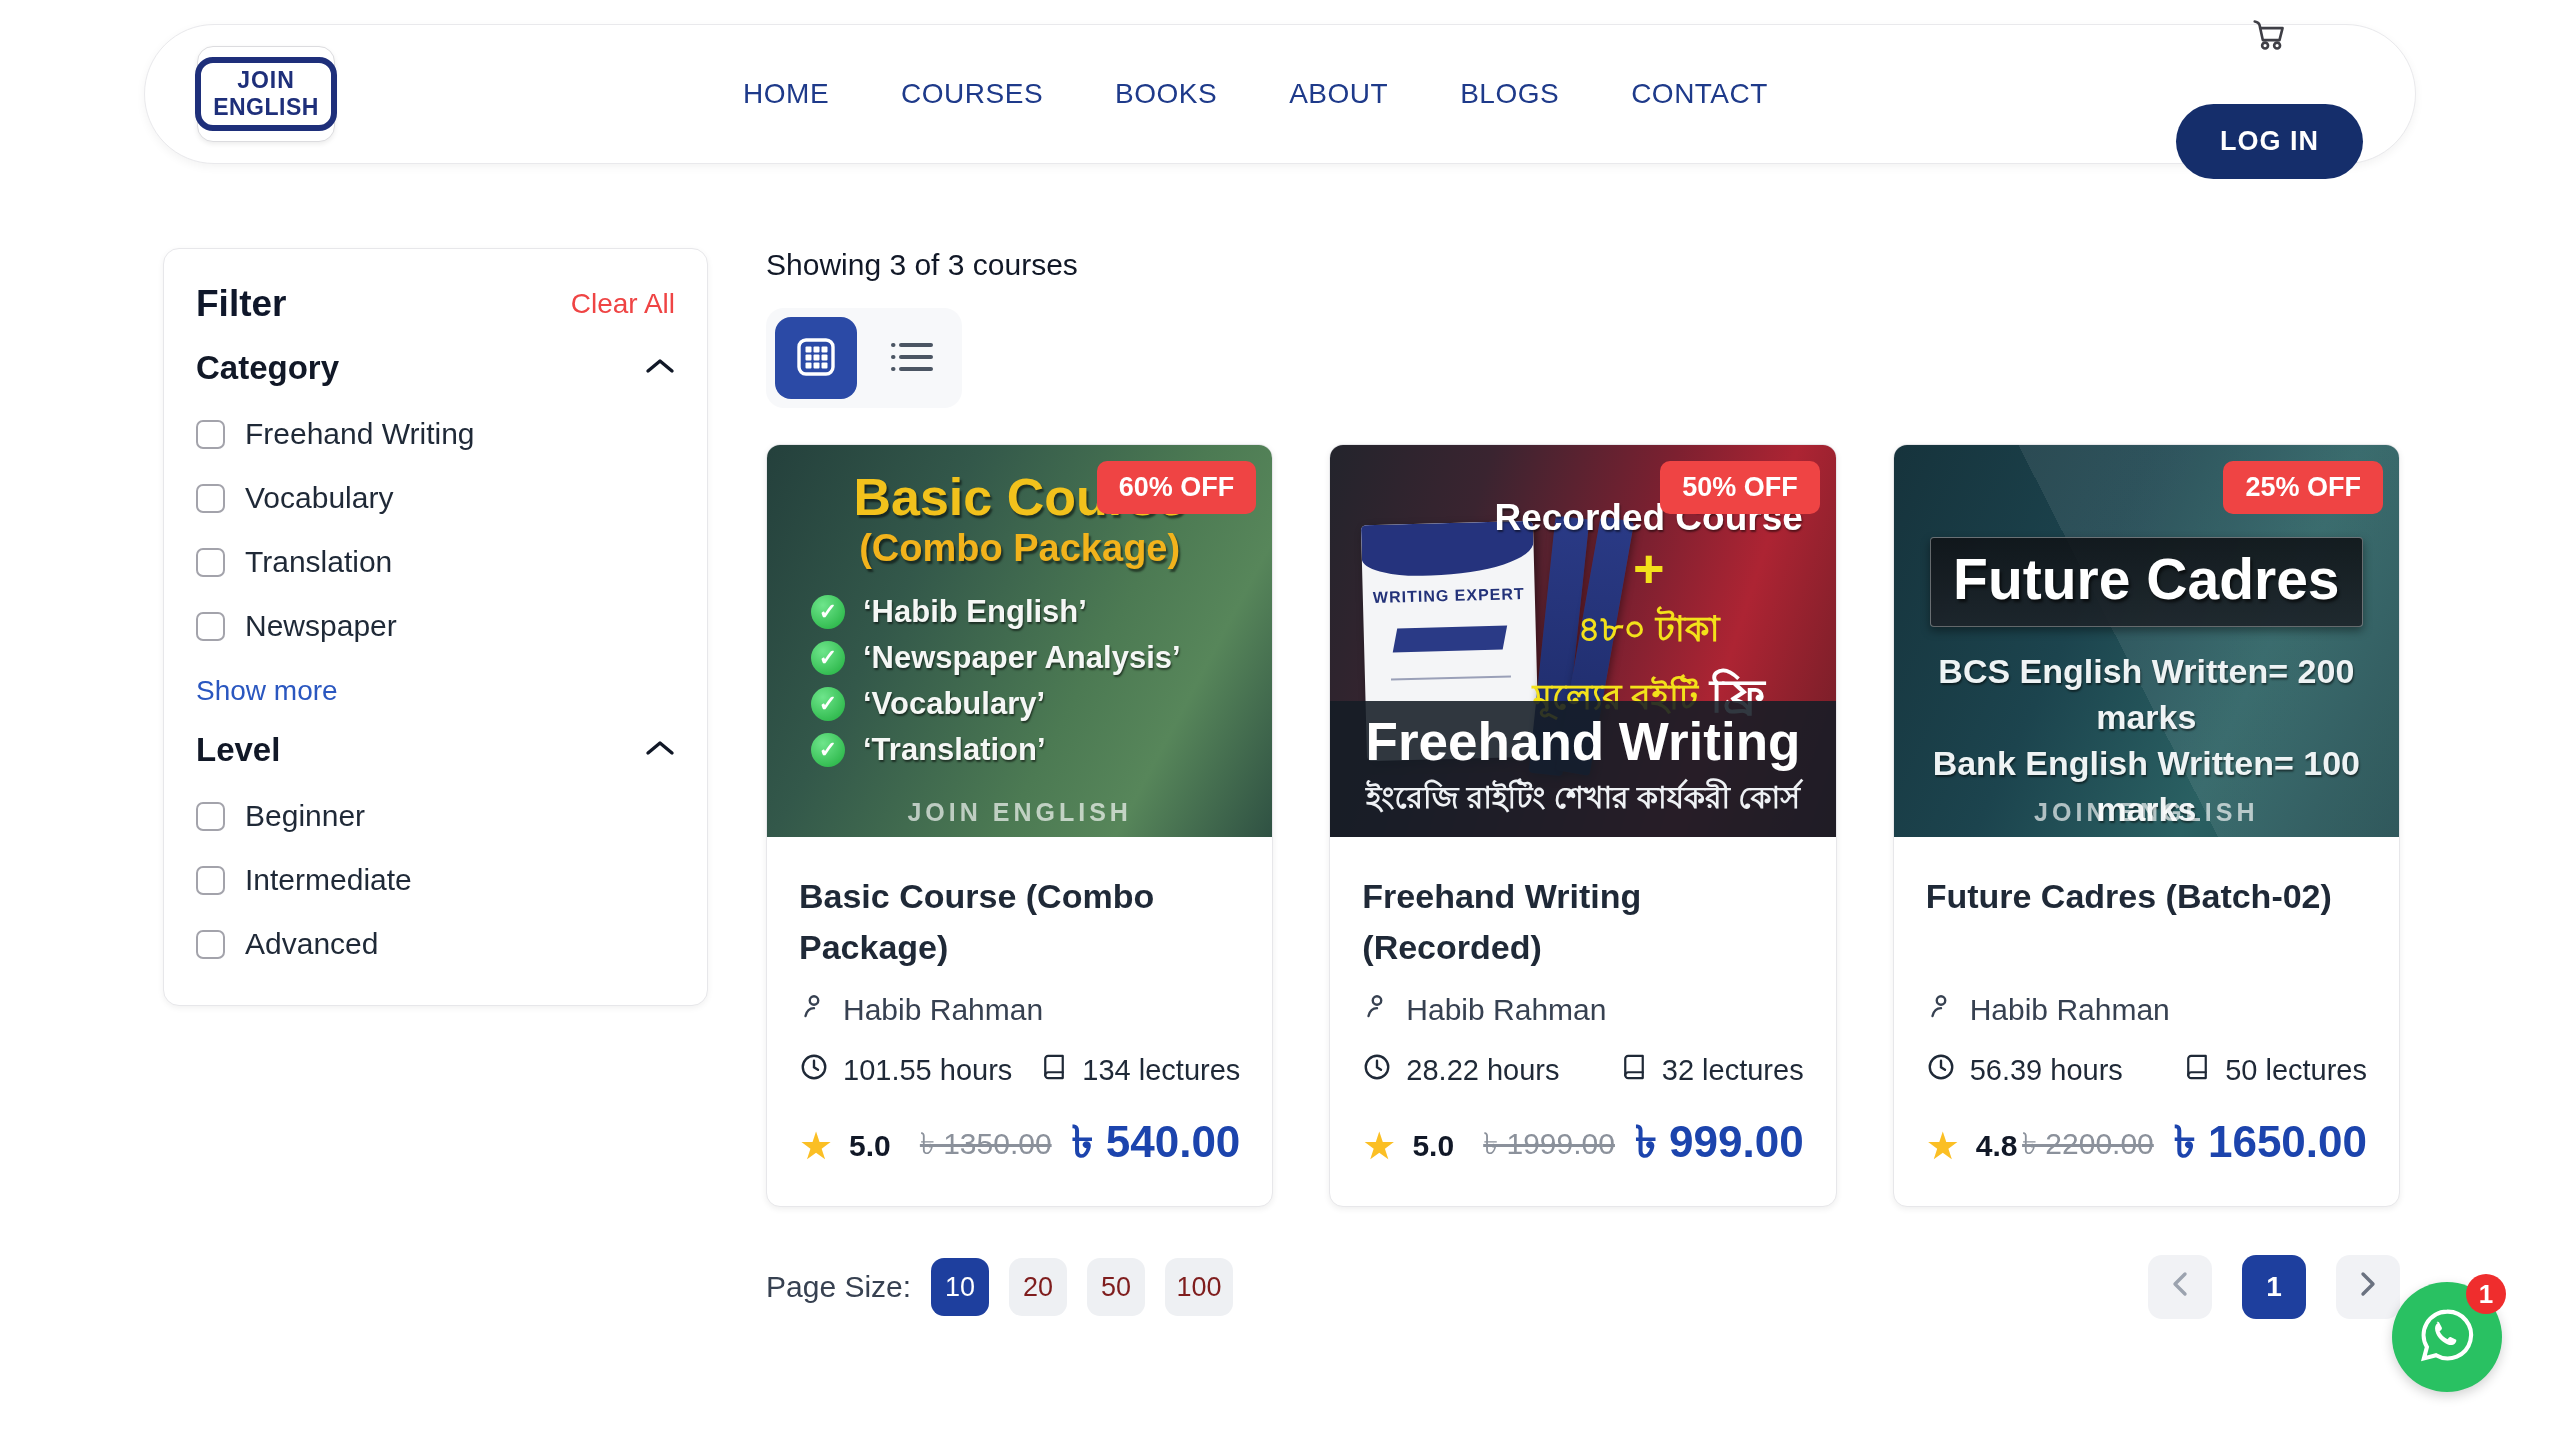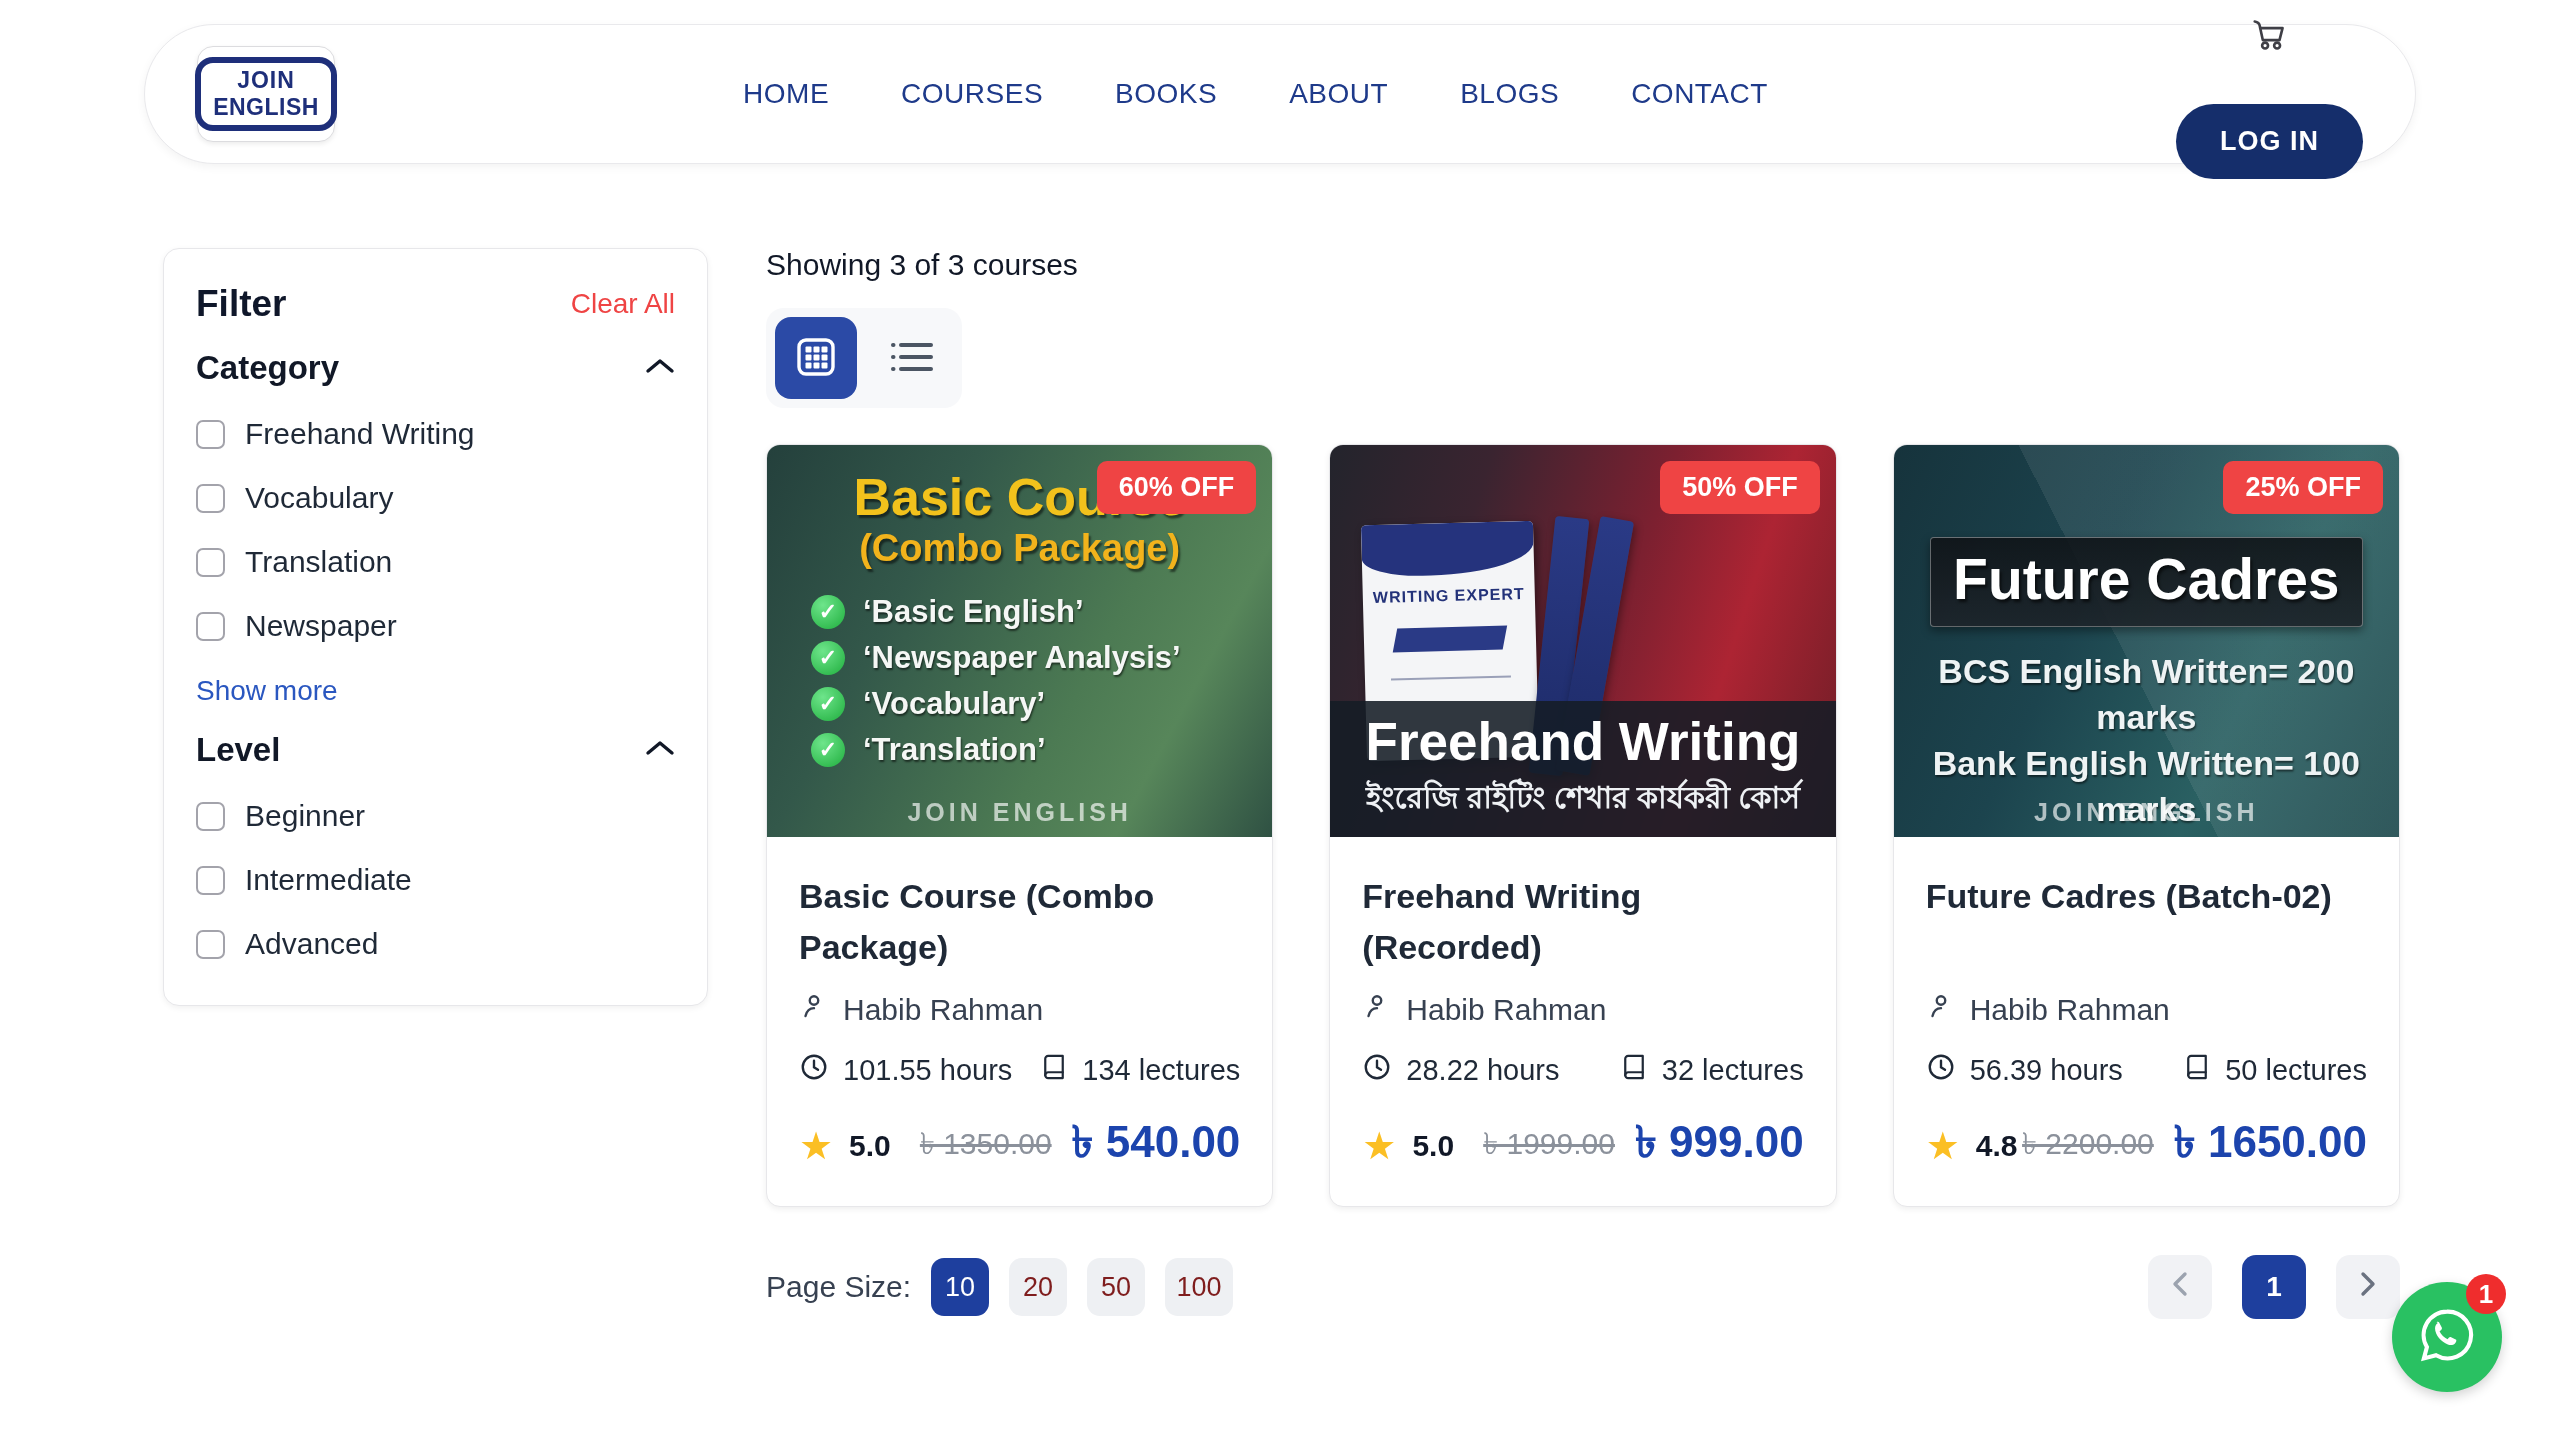--- a/index.html
+++ b/index.html
@@ -271,21 +271,21 @@
       <div class="cards">
 
         <article class="card">
           <div class="card-img img1">
             <div class="badge">60% OFF</div>
             <div class="h1">Basic Course</div>
             <div class="h2">(Combo Package)</div>
             <div class="list">
               <div class="li">
                   <span class="chk">✓</span>
-                  <span class="t">‘Basic English’</span>
+                  <span class="t">‘Habib English’</span>
                 </div>
               <div class="li">
                   <span class="chk">✓</span>
                   <span class="t">‘Newspaper Analysis’</span>
                 </div>
               <div class="li">
                   <span class="chk">✓</span>
                   <span class="t">‘Vocabulary’</span>
                 </div>
               <div class="li">
@@ -340,20 +340,29 @@
             <div class="badge">50% OFF</div>
             <div class="book-stack">
               <div class="book-cover">
                 <div class="bc-top"></div>
                 <div class="bc-title">WRITING EXPERT</div>
                 <div class="bc-stripe"></div>
                 <div class="bc-foot"></div>
               </div>
               <div class="book-spine s1"></div>
               <div class="book-spine s2"></div>
+            </div>
+            <div class="img2-right">
+              <div class="rc">Recorded Course</div>
+              <div class="plus">+</div>
+              <div class="bn1">৪৮০ টাকা</div>
+              <div class="bnrow">
+                <span class="bn2">মূল্যের বইটি</span>
+                <span class="free">ফ্রি</span>
+              </div>
             </div>
             <div class="img2-band">
               <div class="fw">Freehand Writing</div>
               <div class="bnsub">ইংরেজি রাইটিং শেখার কার্যকরী কোর্স</div>
             </div>
           </div>
           <div class="card-body">
             <div class="card-title">Freehand Writing (Recorded)</div>
             <div class="row instructor">
               <span>

